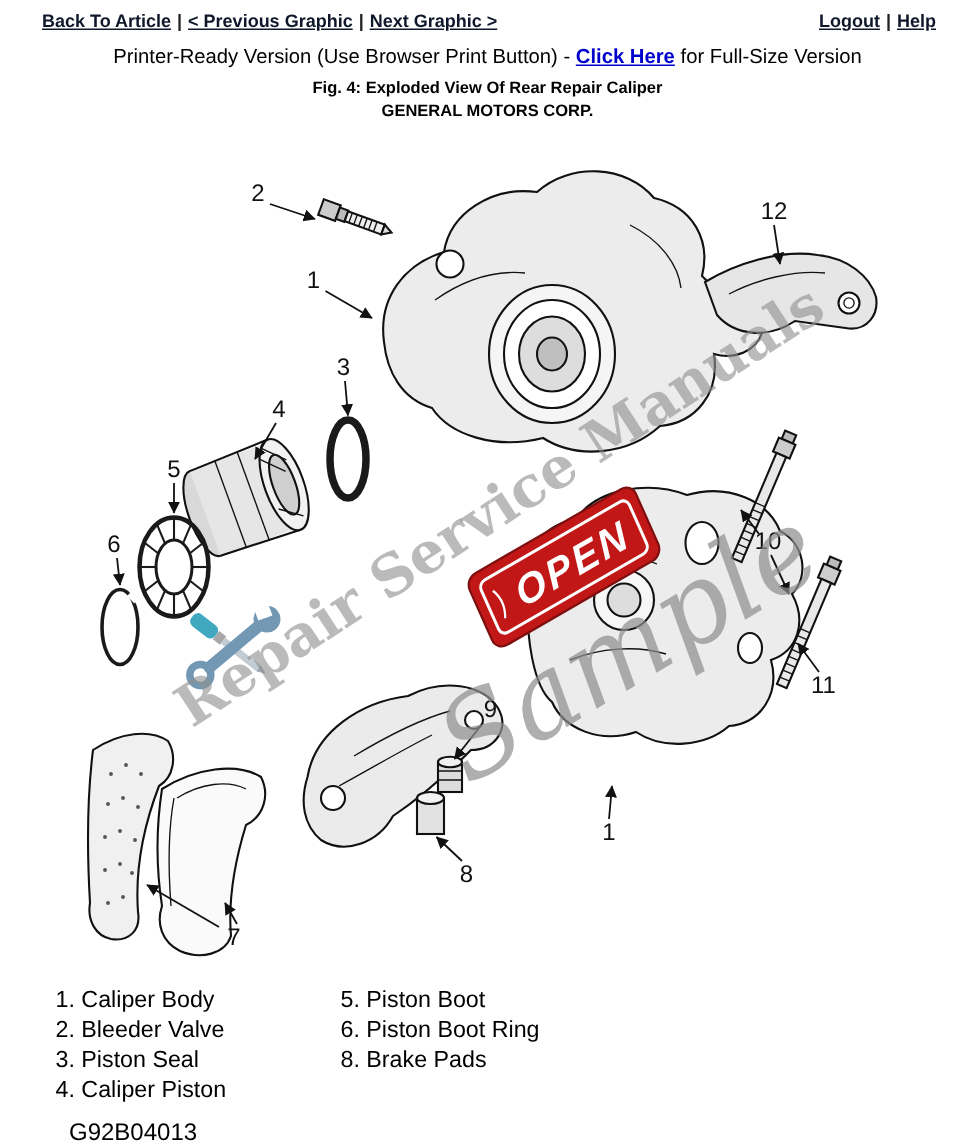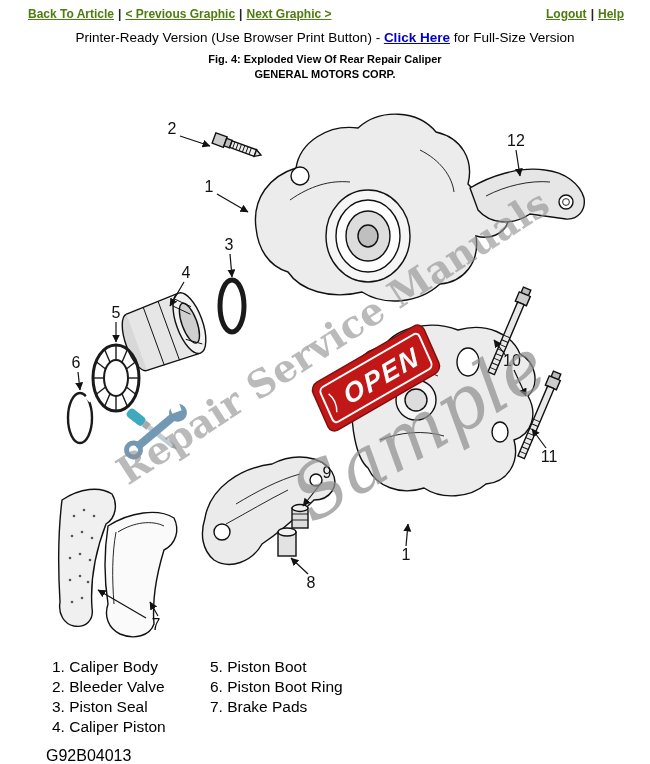--- a/index.html
+++ b/index.html
@@ -6,30 +6,30 @@
   body{
     width:650px;height:764px;background:#ffffff;color:#000;
     font-family:"Liberation Sans", sans-serif;
     position:relative;overflow:hidden;
   }
   .topnav{
     display:flex;justify-content:space-between;align-items:flex-start;
     padding:7px 26px 0 28px;font-size:12px;font-weight:bold;
   }
   .navgroup{white-space:nowrap;}
-  a.navlink{color:#4d7c0f;text-decoration:underline;cursor:pointer;}
+  a.navlink{color:#0f172a;text-decoration:underline;cursor:pointer;}
   .sep{color:#222;margin:0 4px;}
   .printer-line{
     text-align:center;font-size:13.5px;margin-top:9px;color:#000;
   }
   .printer-line a{color:#0000cc;text-decoration:underline;cursor:pointer;font-weight:bold;}
   .fig-title{text-align:center;font-size:11px;font-weight:bold;margin-top:8px;}
   .company{text-align:center;font-size:11px;font-weight:bold;margin-top:3px;}
   svg.diagram{display:block;margin-top:0;}
-  .legend{display:flex;padding-left:52px;font-size:15.5px;margin-top:2px;}
+  .legend{display:flex;padding-left:37px;font-size:15.5px;margin-top:2px;gap:32px;}
   .legend-col{display:flex;flex-direction:column;}
   .legend-col.c1{width:158px;}
   .legend-col.c2{width:184px;}
   .legend-item{line-height:20px;white-space:nowrap;}
   .doc-code{padding-left:46px;font-size:16px;margin-top:10px;}
   .callout-num{font-size:16px;fill:#111;font-family:"Liberation Sans",sans-serif;}
   .leader{stroke:#111;stroke-width:1.2;fill:none;}
   .part{stroke:#111;stroke-width:1.4;}
   .thin{stroke:#111;stroke-width:0.9;fill:none;}
 </style>
@@ -285,17 +285,17 @@
 <div class="legend">
   <div class="legend-col c1">
     <div class="legend-item">1. Caliper Body</div>
     <div class="legend-item">2. Bleeder Valve</div>
     <div class="legend-item">3. Piston Seal</div>
     <div class="legend-item">4. Caliper Piston</div>
   </div>
   <div class="legend-col c2">
     <div class="legend-item">5. Piston Boot</div>
     <div class="legend-item">6. Piston Boot Ring</div>
-    <div class="legend-item">7. Brake Pads</div>
+    <div class="legend-item">8. Brake Pads</div>
   </div>
 </div>
 
 <div class="doc-code">G92B04013</div>
 
 </body></html>

